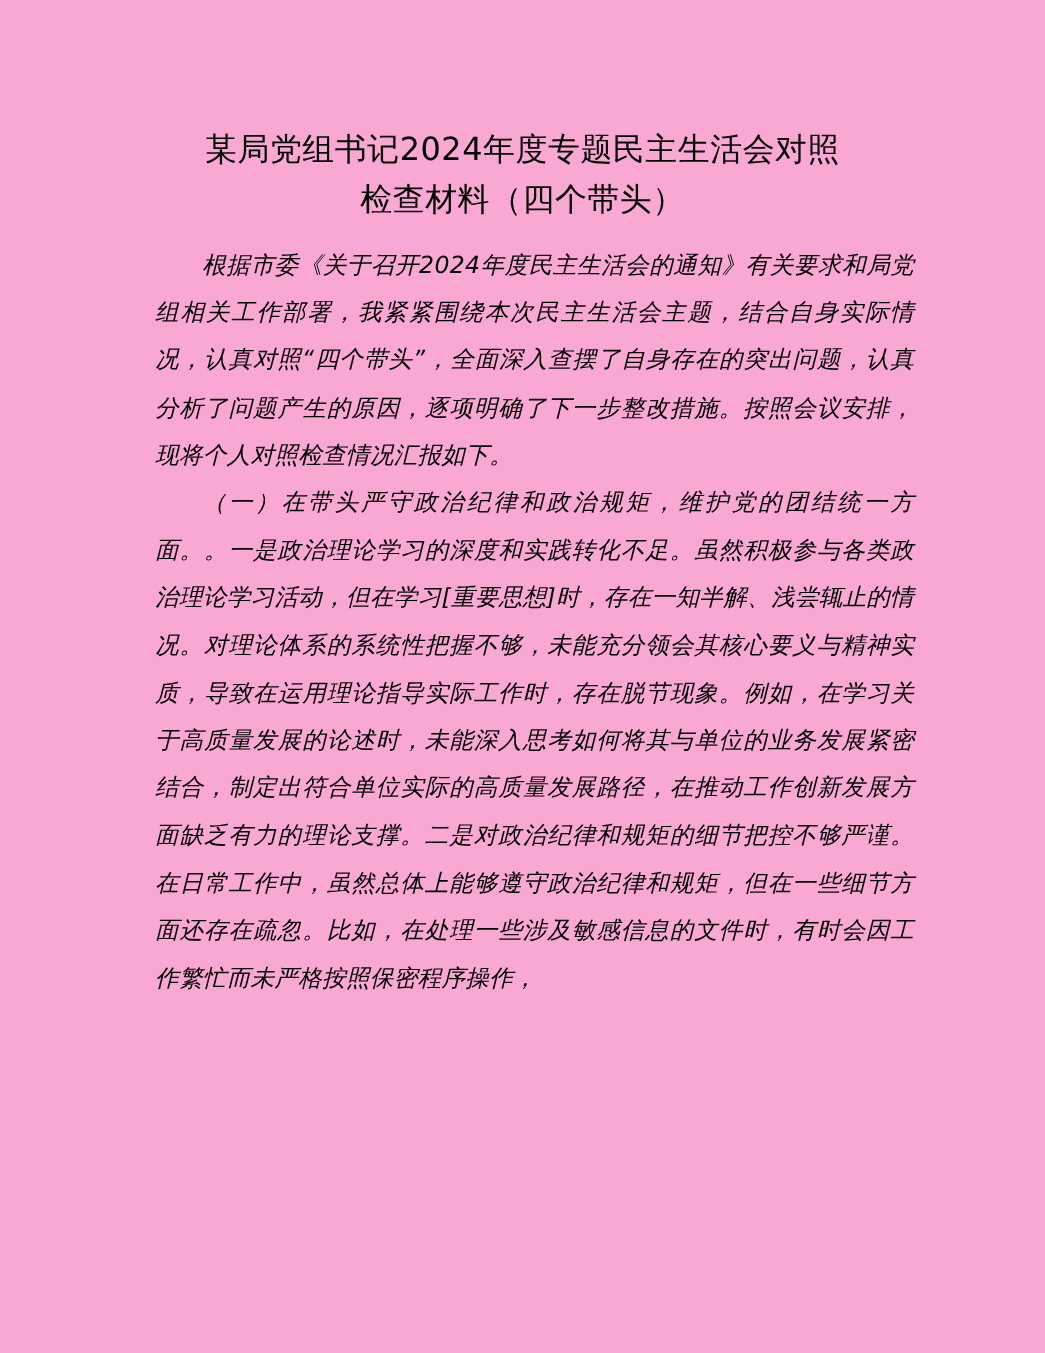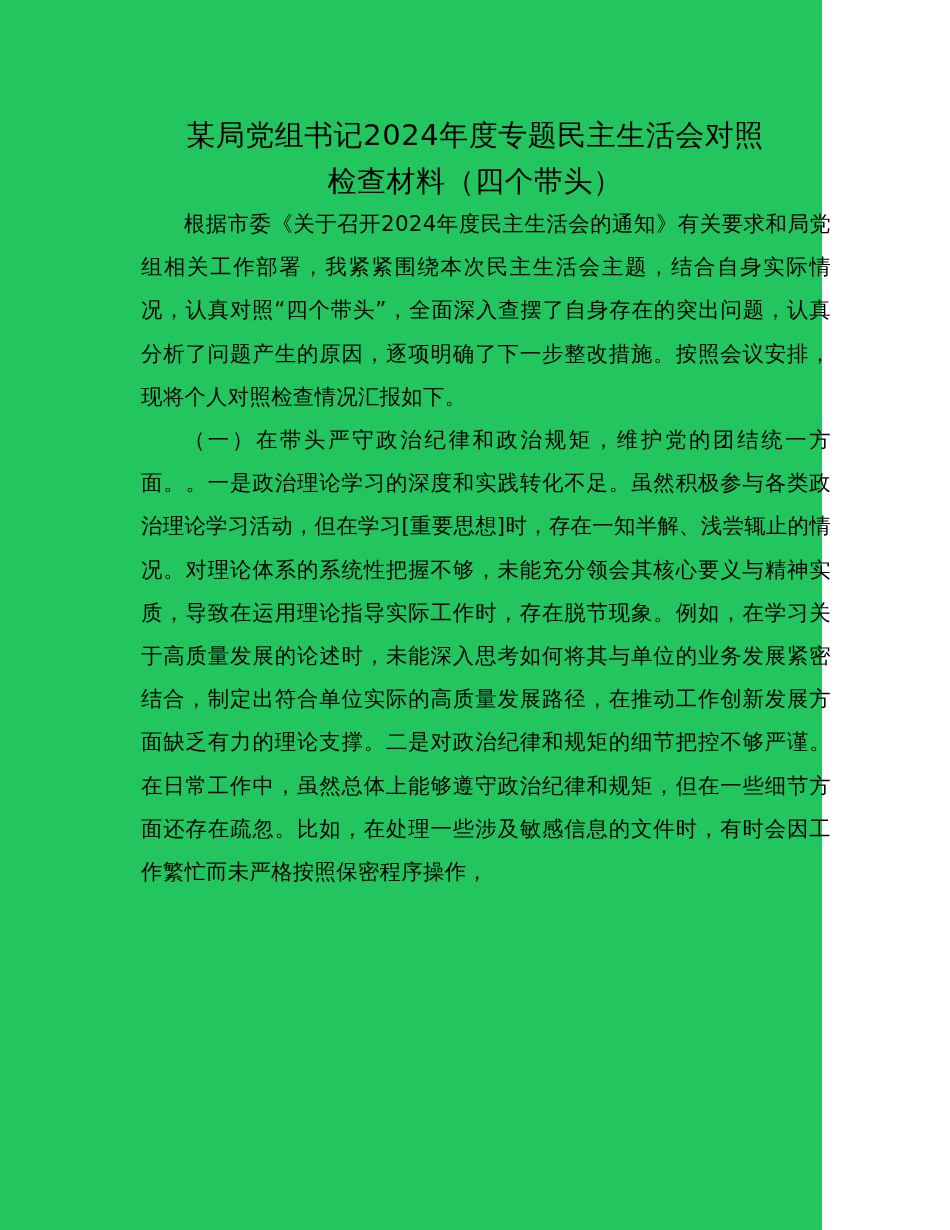--- a/index.html
+++ b/index.html
@@ -12,41 +12,42 @@
       height: 1230px;
       overflow: hidden;
       position: relative;
       font-family: "DejaVu Sans", "Liberation Sans", sans-serif;
       color: #000000;
     }
     .page {
       position: absolute;
       left: 0;
       top: 0;
-      width: 822px;
+      width: 950px;
       height: 1230px;
-      background: #22c55e;
+      background: #f9a8d4;
     }
     .title {
       position: absolute;
       left: 140px;
       top: 112px;
       width: 670px;
       text-align: center;
       font-size: 29px;
       line-height: 46px;
       letter-spacing: 0.5px;
       margin: 0;
       font-weight: normal;
     }
     .body-text {
       position: absolute;
       left: 141px;
-      top: 202px;
+      top: 220px;
       width: 690px;
+      font-style: italic;
     }
     .para {
       margin: 0;
       font-size: 21.4px;
       line-height: 43.2px;
       text-align: justify;
       text-indent: 2em;
       letter-spacing: 0.3px;
     }
     .heading-1 {

